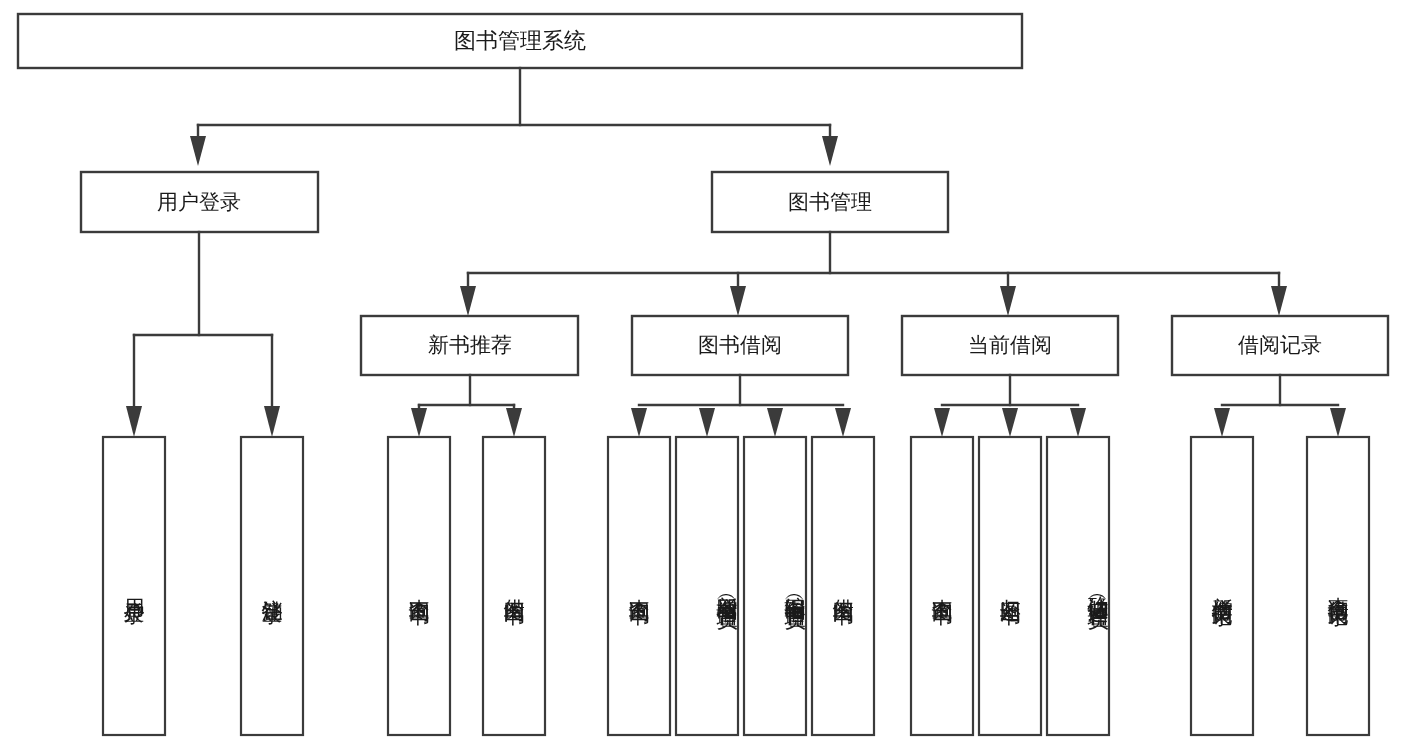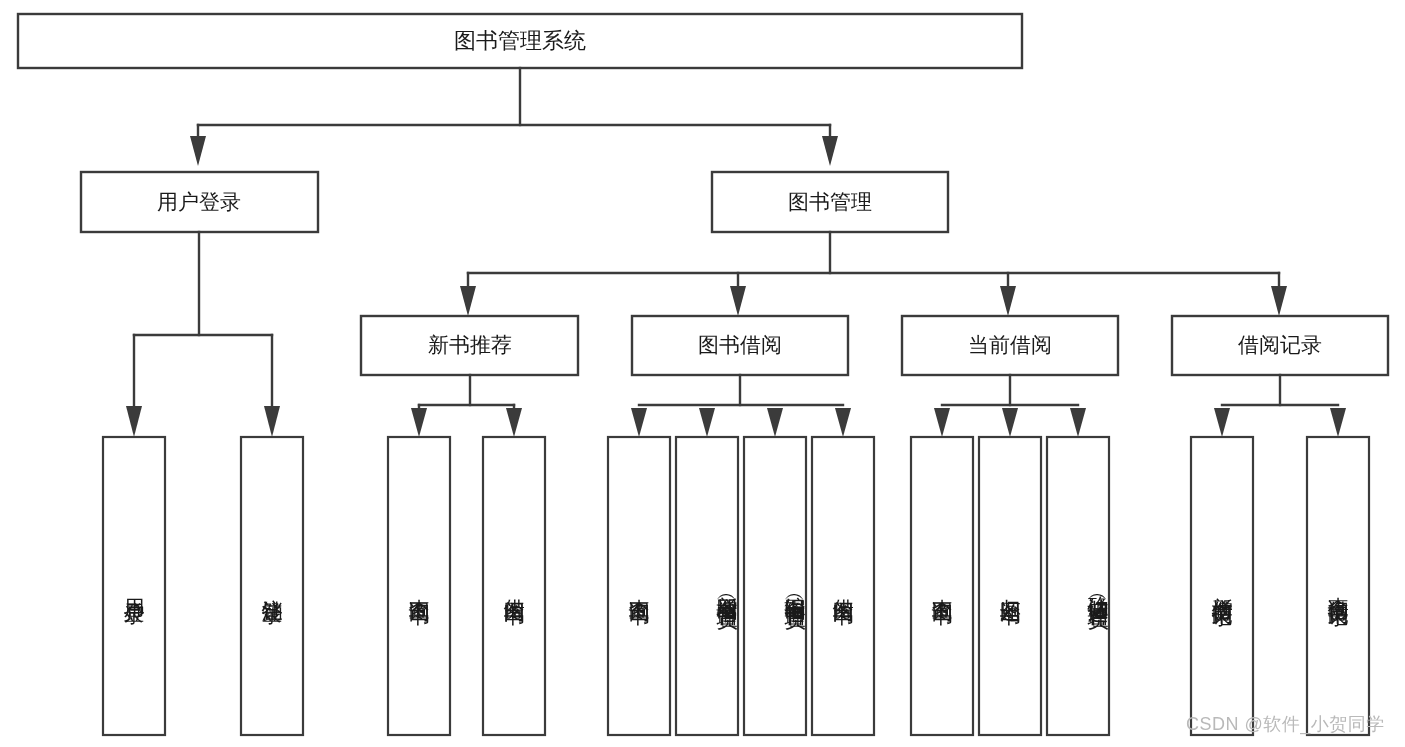--- a/index.html
+++ b/index.html
@@ -204,15 +204,14 @@
   <div class="vlabel" style="left:744px; top:444px; width:62px; height:288px;">编辑图书（管理员）</div>
   <div class="vlabel center" style="left:812px; top:452px; width:62px; height:268px;">借阅图书</div>
 
   <div class="vlabel center" style="left:911px; top:452px; width:62px; height:268px;">查询图书</div>
   <div class="vlabel center" style="left:979px; top:452px; width:62px; height:268px;">归还图书</div>
   <div class="vlabel" style="left:1047px; top:444px; width:62px; height:288px;">确认归还（管理员）</div>
 
   <div class="vlabel center" style="left:1191px; top:452px; width:62px; height:268px;">新增借阅记录</div>
   <div class="vlabel center" style="left:1307px; top:452px; width:62px; height:268px;">查询借阅记录</div>
 
-  <div class="watermark">CSDN @软件_小贺同学</div>
 
 </div>
 
 </body></html>

